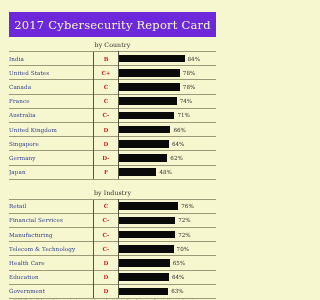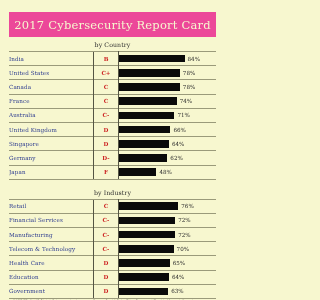--- a/index.html
+++ b/index.html
@@ -17,21 +17,21 @@
   .page {
     width: 225px;
     height: 300px;
     box-sizing: border-box;
     padding: 0 9px;
     position: relative;
     background: #f7f7cf;
   }
   .title-bar {
     margin-top: 12px;
-    background: #ec4899;
+    background: #6d28d9;
     height: 25px;
     display: flex;
     align-items: center;
     justify-content: center;
   }
   .title-bar .title-text {
     color: #f7f7cf;
     font-size: 11.5px;
     letter-spacing: 0.2px;
     font-family: "DejaVu Serif", "Liberation Serif", serif;

